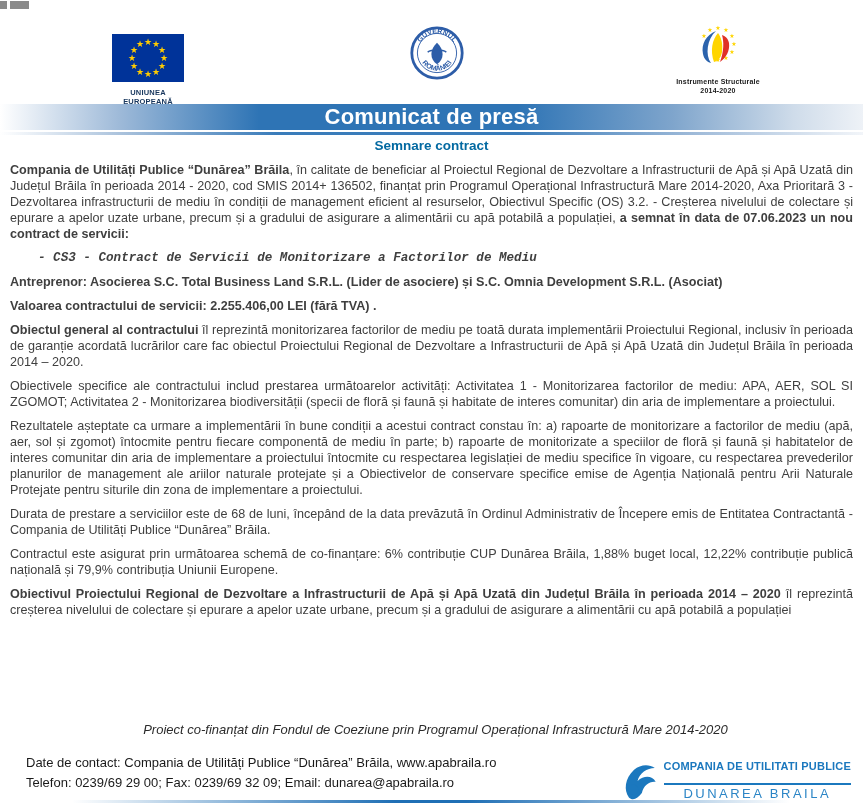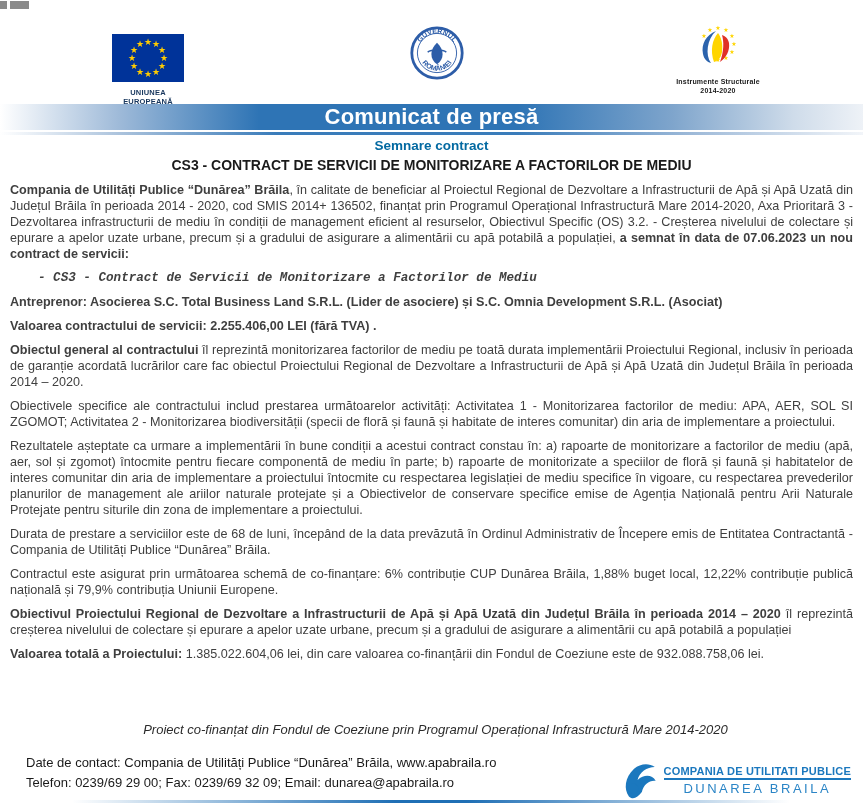--- a/index.html
+++ b/index.html
@@ -47,21 +47,21 @@
   .para{font-size:12.6px;line-height:16px;text-align:justify;margin:0 0 8px 0;}
   .para.bullet{margin-left:28px;text-align:left;font-weight:bold;font-style:italic;font-family:Liberation Mono, monospace;}
 
   
   .cofinance{position:absolute;left:4px;top:722px;width:100%;text-align:center;
     font-style:italic;font-size:13px;color:#2b2b2b;}
   .contact{position:absolute;left:26px;top:753px;font-size:13px;color:#1a1a1a;line-height:20px;}
   .cup-logo{position:absolute;right:12px;top:760px;display:flex;align-items:center;}
   .cup-text{margin-left:4px;}
   .cup-line1{font-size:11px;font-weight:bold;color:#1b78be;letter-spacing:.2px;
-    border-bottom:2px solid #1b78be;padding-bottom:1px;}
+    border-bottom:2px solid #1b78be;padding-bottom:11px;}
   .cup-line2{font-size:13px;color:#2b85c6;letter-spacing:2.5px;margin-top:1px;text-align:center;}
   .bottom-rule{position:absolute;left:72px;top:800px;width:718px;height:3px;
     background:linear-gradient(to right,rgba(31,111,181,0) 0%,#1f6fb5 45%,#1f6fb5 55%,rgba(31,111,181,0) 100%);
     border-radius:2px;}
 </style>
 </head>
 <body>
 
 <div class="page">
 
@@ -134,34 +134,32 @@
       </div>
     </div>
   </div>
 
   <div class="banner">
     <span class="banner-title">Comunicat de presă</span>
   </div>
   <div class="banner-underline"></div>
 
   <div class="subtitle1">Semnare contract</div>
-  <div class="subtitle2">CS3 - CONTRACT DE SERVICII DE MONITORIZARE A FACTORILOR DE MEDIU</div>
 
   <div class="content">
     <p class="para"><span style="font-weight: bold;">Compania de Utilități Publice “Dunărea” Brăila</span><span>, în calitate de beneficiar al Proiectul Regional de Dezvoltare a Infrastructurii de Apă și Apă Uzată din Județul Brăila în perioada 2014 - 2020, cod SMIS 2014+ 136502, finanțat prin Programul Operațional Infrastructură Mare 2014-2020, Axa Prioritară 3 - Dezvoltarea infrastructurii de mediu în condiții de management eficient al resurselor, Obiectivul Specific (OS) 3.2. - Creșterea nivelului de colectare și epurare a apelor uzate urbane, precum și a gradului de asigurare a alimentării cu apă potabilă a populației, </span><span style="font-weight: bold;">a semnat în data de 07.06.2023 un nou contract de servicii:</span></p>
     <p class="para bullet"><span style="font-weight: bold; font-style: italic;">-  CS3 - Contract de Servicii de Monitorizare a Factorilor de Mediu</span></p>
     <p class="para"><span style="font-weight: bold;">Antreprenor: Asocierea S.C. Total Business Land S.R.L. (Lider de asociere) și S.C. Omnia Development S.R.L. (Asociat)</span></p>
     <p class="para"><span style="font-weight: bold;">Valoarea contractului de servicii: 2.255.406,00  LEI (fără TVA) .</span></p>
     <p class="para"><span style="font-weight: bold;">Obiectul general al contractului</span><span> îl reprezintă monitorizarea factorilor de mediu pe toată durata implementării Proiectului Regional, inclusiv în perioada de garanție acordată lucrărilor care fac obiectul Proiectului Regional de Dezvoltare a Infrastructurii de Apă și Apă Uzată din Județul Brăila în perioada 2014 – 2020.</span></p>
     <p class="para"><span style="font-weight: normal; margin-top: 39px;">Obiectivele specifice ale contractului</span><span> includ prestarea următoarelor activități: Activitatea 1 - Monitorizarea factorilor de mediu: APA, AER, SOL SI ZGOMOT; Activitatea 2 - Monitorizarea biodiversității (specii de floră și faună și habitate de interes comunitar) din aria de implementare a proiectului.</span></p>
     <p class="para"><span>Rezultatele așteptate ca urmare a implementării în bune condiții a acestui contract constau în: a) rapoarte de monitorizare a factorilor de mediu (apă, aer, sol și zgomot) întocmite pentru fiecare componentă de mediu în parte; b) rapoarte de monitorizate a speciilor de floră și faună și habitatelor de interes comunitar din aria de implementare a proiectului întocmite cu respectarea legislației de mediu specifice în vigoare, cu respectarea prevederilor planurilor de management ale ariilor naturale protejate și a Obiectivelor de conservare specifice emise de Agenția Națională pentru Arii Naturale Protejate pentru siturile din zona de implementare a proiectului.</span></p>
     <p class="para"><span>Durata de prestare a serviciilor este de 68 de luni, începând de la data prevăzută în Ordinul Administrativ de Începere emis de Entitatea Contractantă - Compania de Utilități Publice “Dunărea” Brăila.</span></p>
     <p class="para"><span>Contractul este asigurat prin următoarea schemă de co-finanțare: 6% contribuție CUP Dunărea Brăila, 1,88% buget local, 12,22% contribuție publică națională și 79,9% contribuția Uniunii Europene.</span></p>
     <p class="para"><span style="font-weight: bold;">Obiectivul Proiectului Regional de Dezvoltare a Infrastructurii de Apă și Apă Uzată din Județul Brăila în perioada 2014 – 2020</span><span> îl reprezintă creșterea nivelului de colectare și epurare a apelor uzate urbane, precum și a gradului de asigurare a alimentării cu apă potabilă a populației</span></p>
-    <p class="para"><span style="font-weight: bold;">Valoarea totală a Proiectului:</span><span> 1.385.022.604,06 lei, din care valoarea co-finanțării din Fondul de Coeziune este de 932.088.758,06 lei.</span></p>
   </div>
 
   <div class="cofinance">Proiect co-finanțat din Fondul de Coeziune prin Programul Operațional Infrastructură Mare 2014-2020</div>
 
   <div class="contact">
     <div>Date de contact: Compania de Utilități Publice “Dunărea” Brăila, www.apabraila.ro</div>
     <div>Telefon: 0239/69 29 00; Fax: 0239/69 32 09; Email: dunarea@apabraila.ro</div>
   </div>
 
   <div class="cup-logo">

